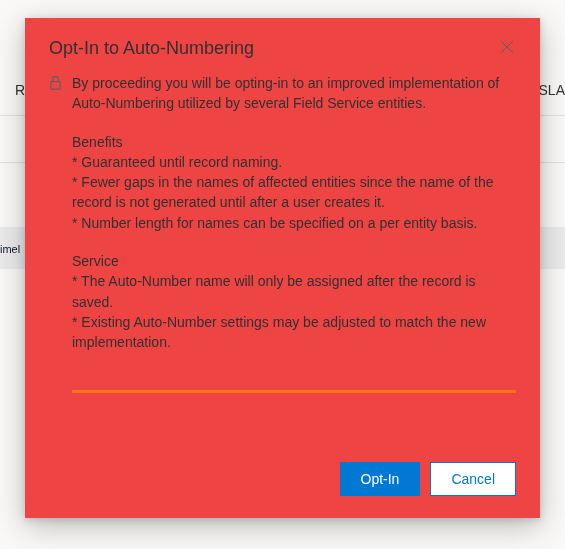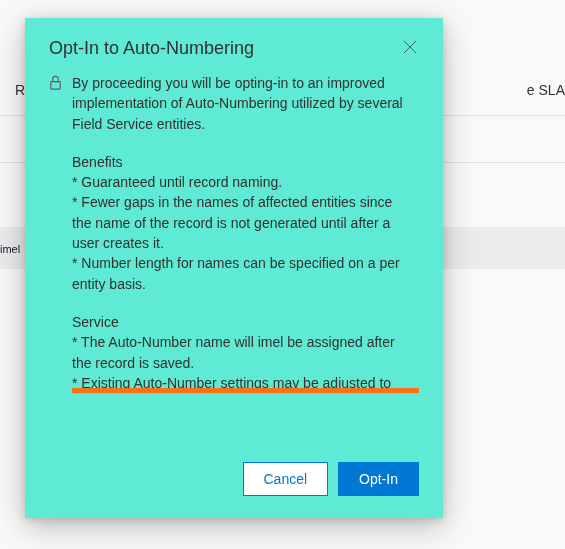--- a/index.html
+++ b/index.html
@@ -66,23 +66,23 @@
       left: 0;
       right: 0;
       top: 162px;
       height: 1px;
       background: #e0e0e0;
     }
     .modal {
       position: absolute;
       left: 25px;
       top: 18px;
-      width: 418px;
+      width: 515px;
       height: 500px;
-      background: #5eead4;
+      background: #ef4444;
       box-shadow: 0 8px 30px rgba(0,0,0,0.25), 0 2px 8px rgba(0,0,0,0.15);
       display: flex;
       flex-direction: column;
     }
     .modal-header {
       padding: 20px 24px 14px 24px;
       display: flex;
       justify-content: space-between;
       align-items: flex-start;
     }
@@ -121,21 +121,21 @@
       height: 15px;
       color: #605e5c;
     }
     .content-scroll {
       flex: 1;
       overflow-y: scroll;
       font-size: 14px;
       line-height: 1.45;
       color: #323130;
       padding-right: 8px;
-      border-bottom: 5px solid #f97316;
+      border-bottom: 3px solid #f97316;
       padding-bottom: 4px;
       height: 320px;
     }
     .content-scroll p {
       margin-bottom: 18px;
     }
     .content-scroll .section-header {
       margin-bottom: 0;
     }
     .content-scroll .bullet-line {
@@ -203,22 +203,22 @@
         <path d="M3.5 7 V4.5 a3 3 0 0 1 6 0 V7"></path>
       </svg>
     </div>
     <div class="content-scroll">
       <p>By proceeding you will be opting-in to an improved implementation of Auto-Numbering utilized by several Field Service entities.</p>
       <p class="section-header">Benefits</p>
       <p class="bullet-line">* Guaranteed until record naming.</p>
       <p class="bullet-line">* Fewer gaps in the names of affected entities since the name of the record is not generated until after a user creates it.</p>
       <p>* Number length for names can be specified on a per entity basis.</p>
       <p class="section-header">Service</p>
-      <p class="bullet-line">* The Auto-Number name will imel be assigned after the record is saved.</p>
+      <p class="bullet-line">* The Auto-Number name will only be assigned after the record is saved.</p>
       <p class="bullet-line">* Existing Auto-Number settings may be adjusted to match the new implementation.</p>
     </div>
   </div>
 
   <div class="modal-footer">
+    <button class="btn btn-primary">Opt-In</button>
     <button class="btn btn-secondary">Cancel</button>
-    <button class="btn btn-primary">Opt-In</button>
   </div>
 </div>
 
 </body></html>

